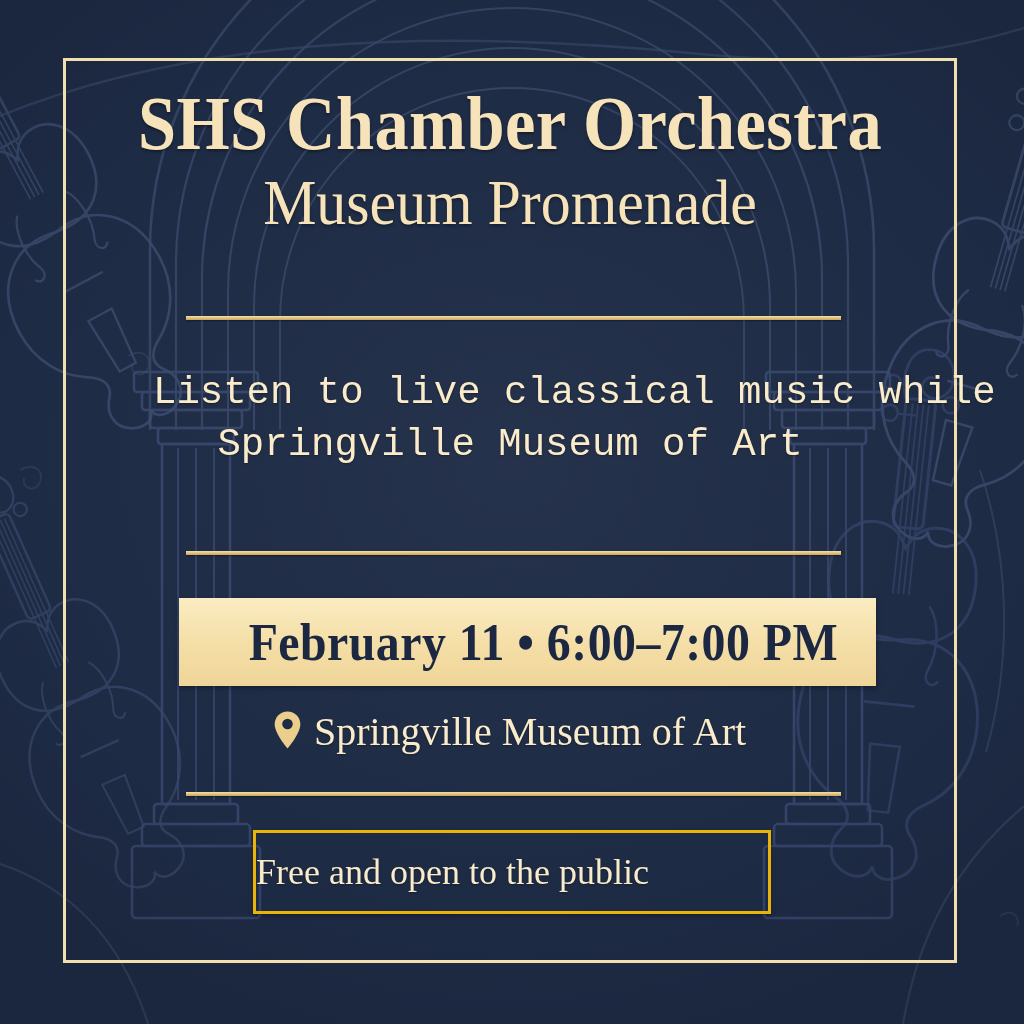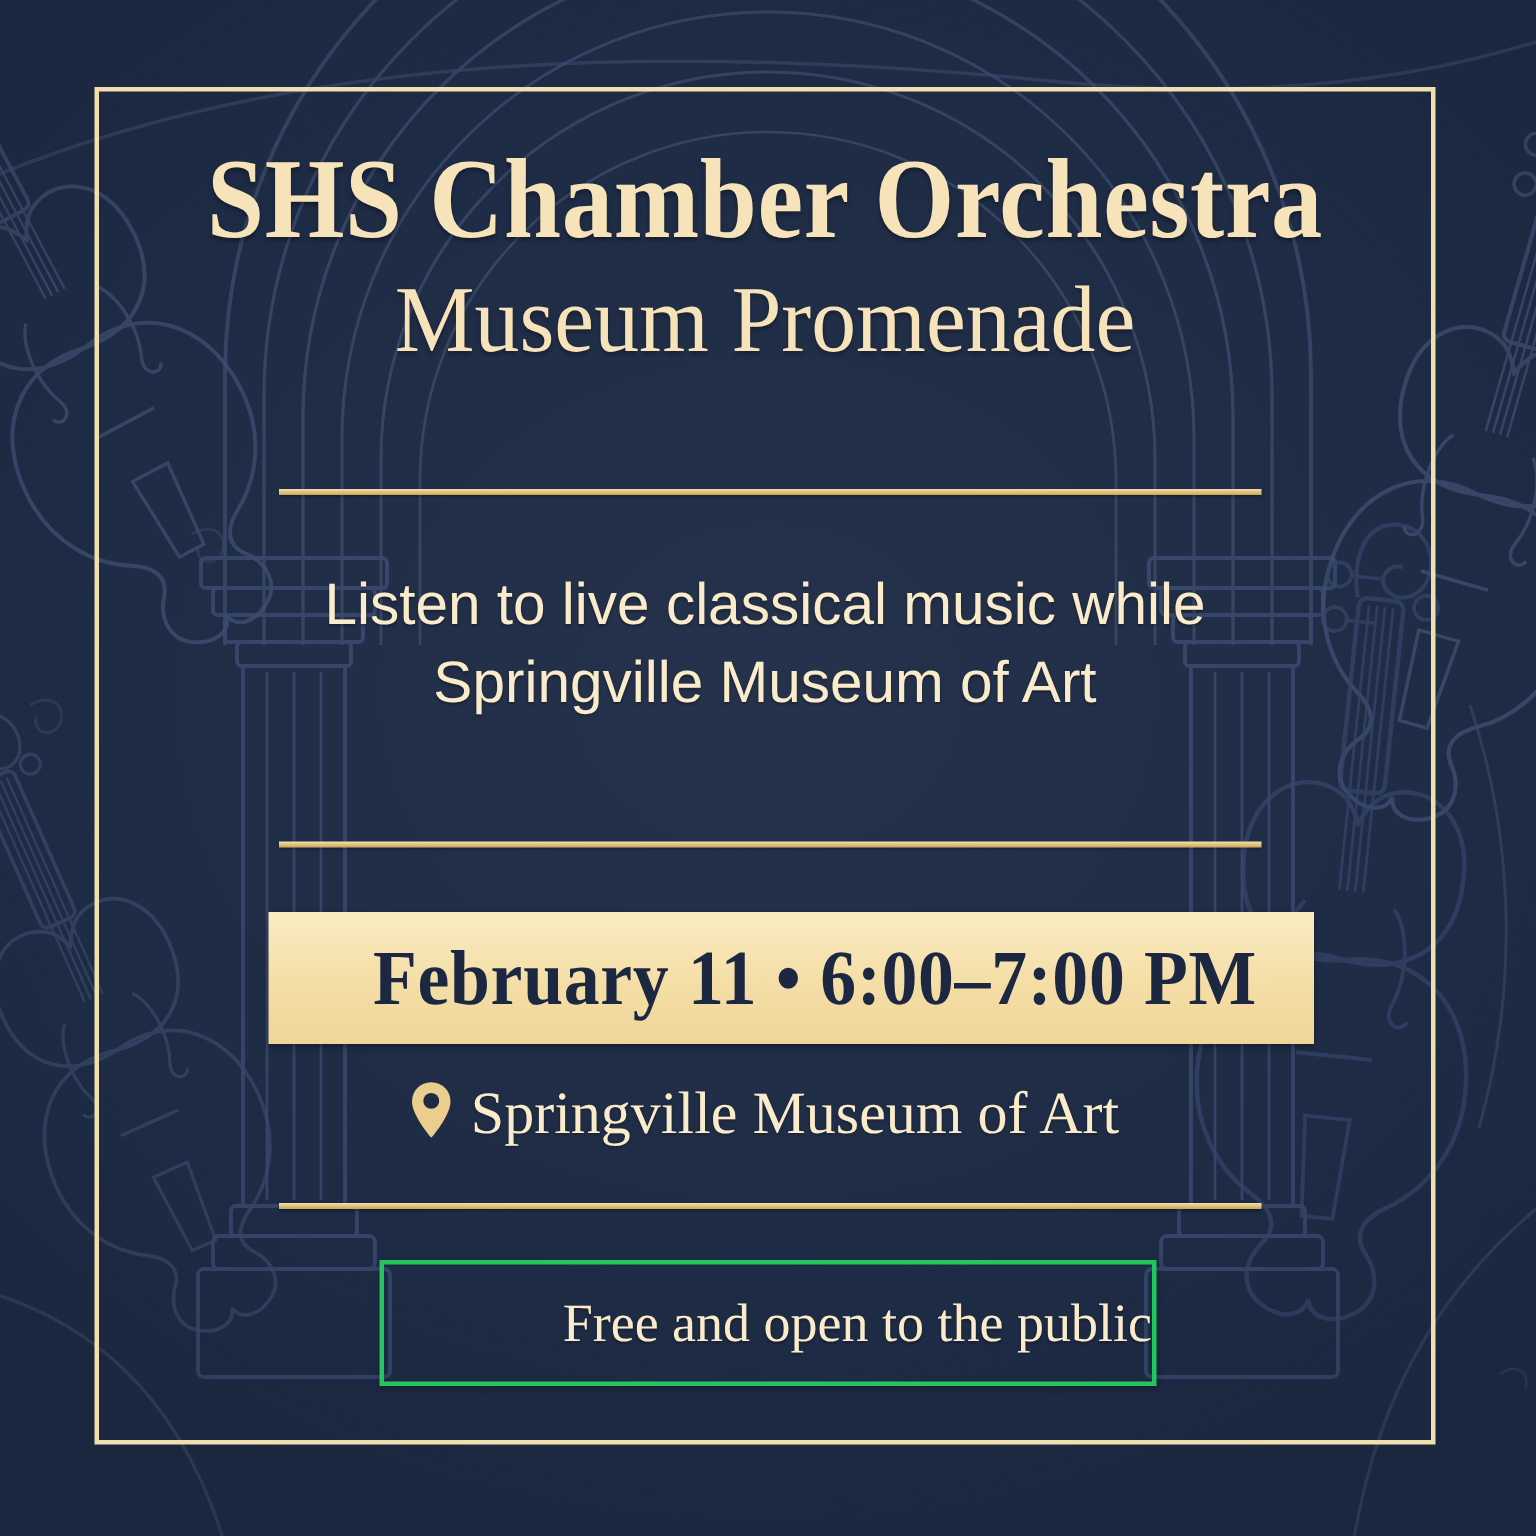--- a/index.html
+++ b/index.html
@@ -45,21 +45,21 @@
     width: 894px;
     height: 905px;
     border: 3px solid #f2dfae;
     box-sizing: border-box;
   }
 
   
   #content {
     position: absolute;
     left: 63px;
-    top: 58px;
+    top: 48px;
     width: 894px;
     height: 772px;
     box-sizing: border-box;
   }
 
   .title-block {
     position: absolute;
     left: 0;
     right: 0;
     top: 38px;
@@ -101,21 +101,21 @@
   #rule-1 { top: 268px; }
   #rule-2 { top: 503px; }
   #rule-3 { top: 744px; }
 
   #description {
     position: absolute;
     left: 90px;
     right: 90px;
     top: 320px;
     text-align: center;
-    font-family: Liberation Sans, sans-serif;
+    font-family: Liberation Mono, monospace;
     font-size: 39px;
     line-height: 1.33;
     color: #faeccb;
     text-shadow: 0 1px 2px rgba(0,0,0,0.30);
   }
   #description .dline { display: block; white-space: nowrap; }
 
   #date-banner {
     position: absolute;
     left: 116px;
@@ -158,26 +158,26 @@
     text-shadow: 0 1px 2px rgba(0,0,0,0.30);
     white-space: nowrap;
   }
 
   #free-box {
     position: absolute;
     left: 190px;
     top: 782px;
     width: 518px;
     height: 84px;
-    border: 3px solid #22c55e;
+    border: 3px solid #eab308;
     box-sizing: border-box;
     box-shadow: 0 2px 4px rgba(0,0,0,0.28);
     display: flex;
     align-items: center;
-    justify-content: flex-end;
+    justify-content: flex-start;
   }
   #free-box-text {
     font-family: "Liberation Serif", serif;
     font-size: 36px;
     color: #faeccb;
     text-shadow: 0 1px 2px rgba(0,0,0,0.30);
     white-space: nowrap;
   }
 </style>
 </head>

